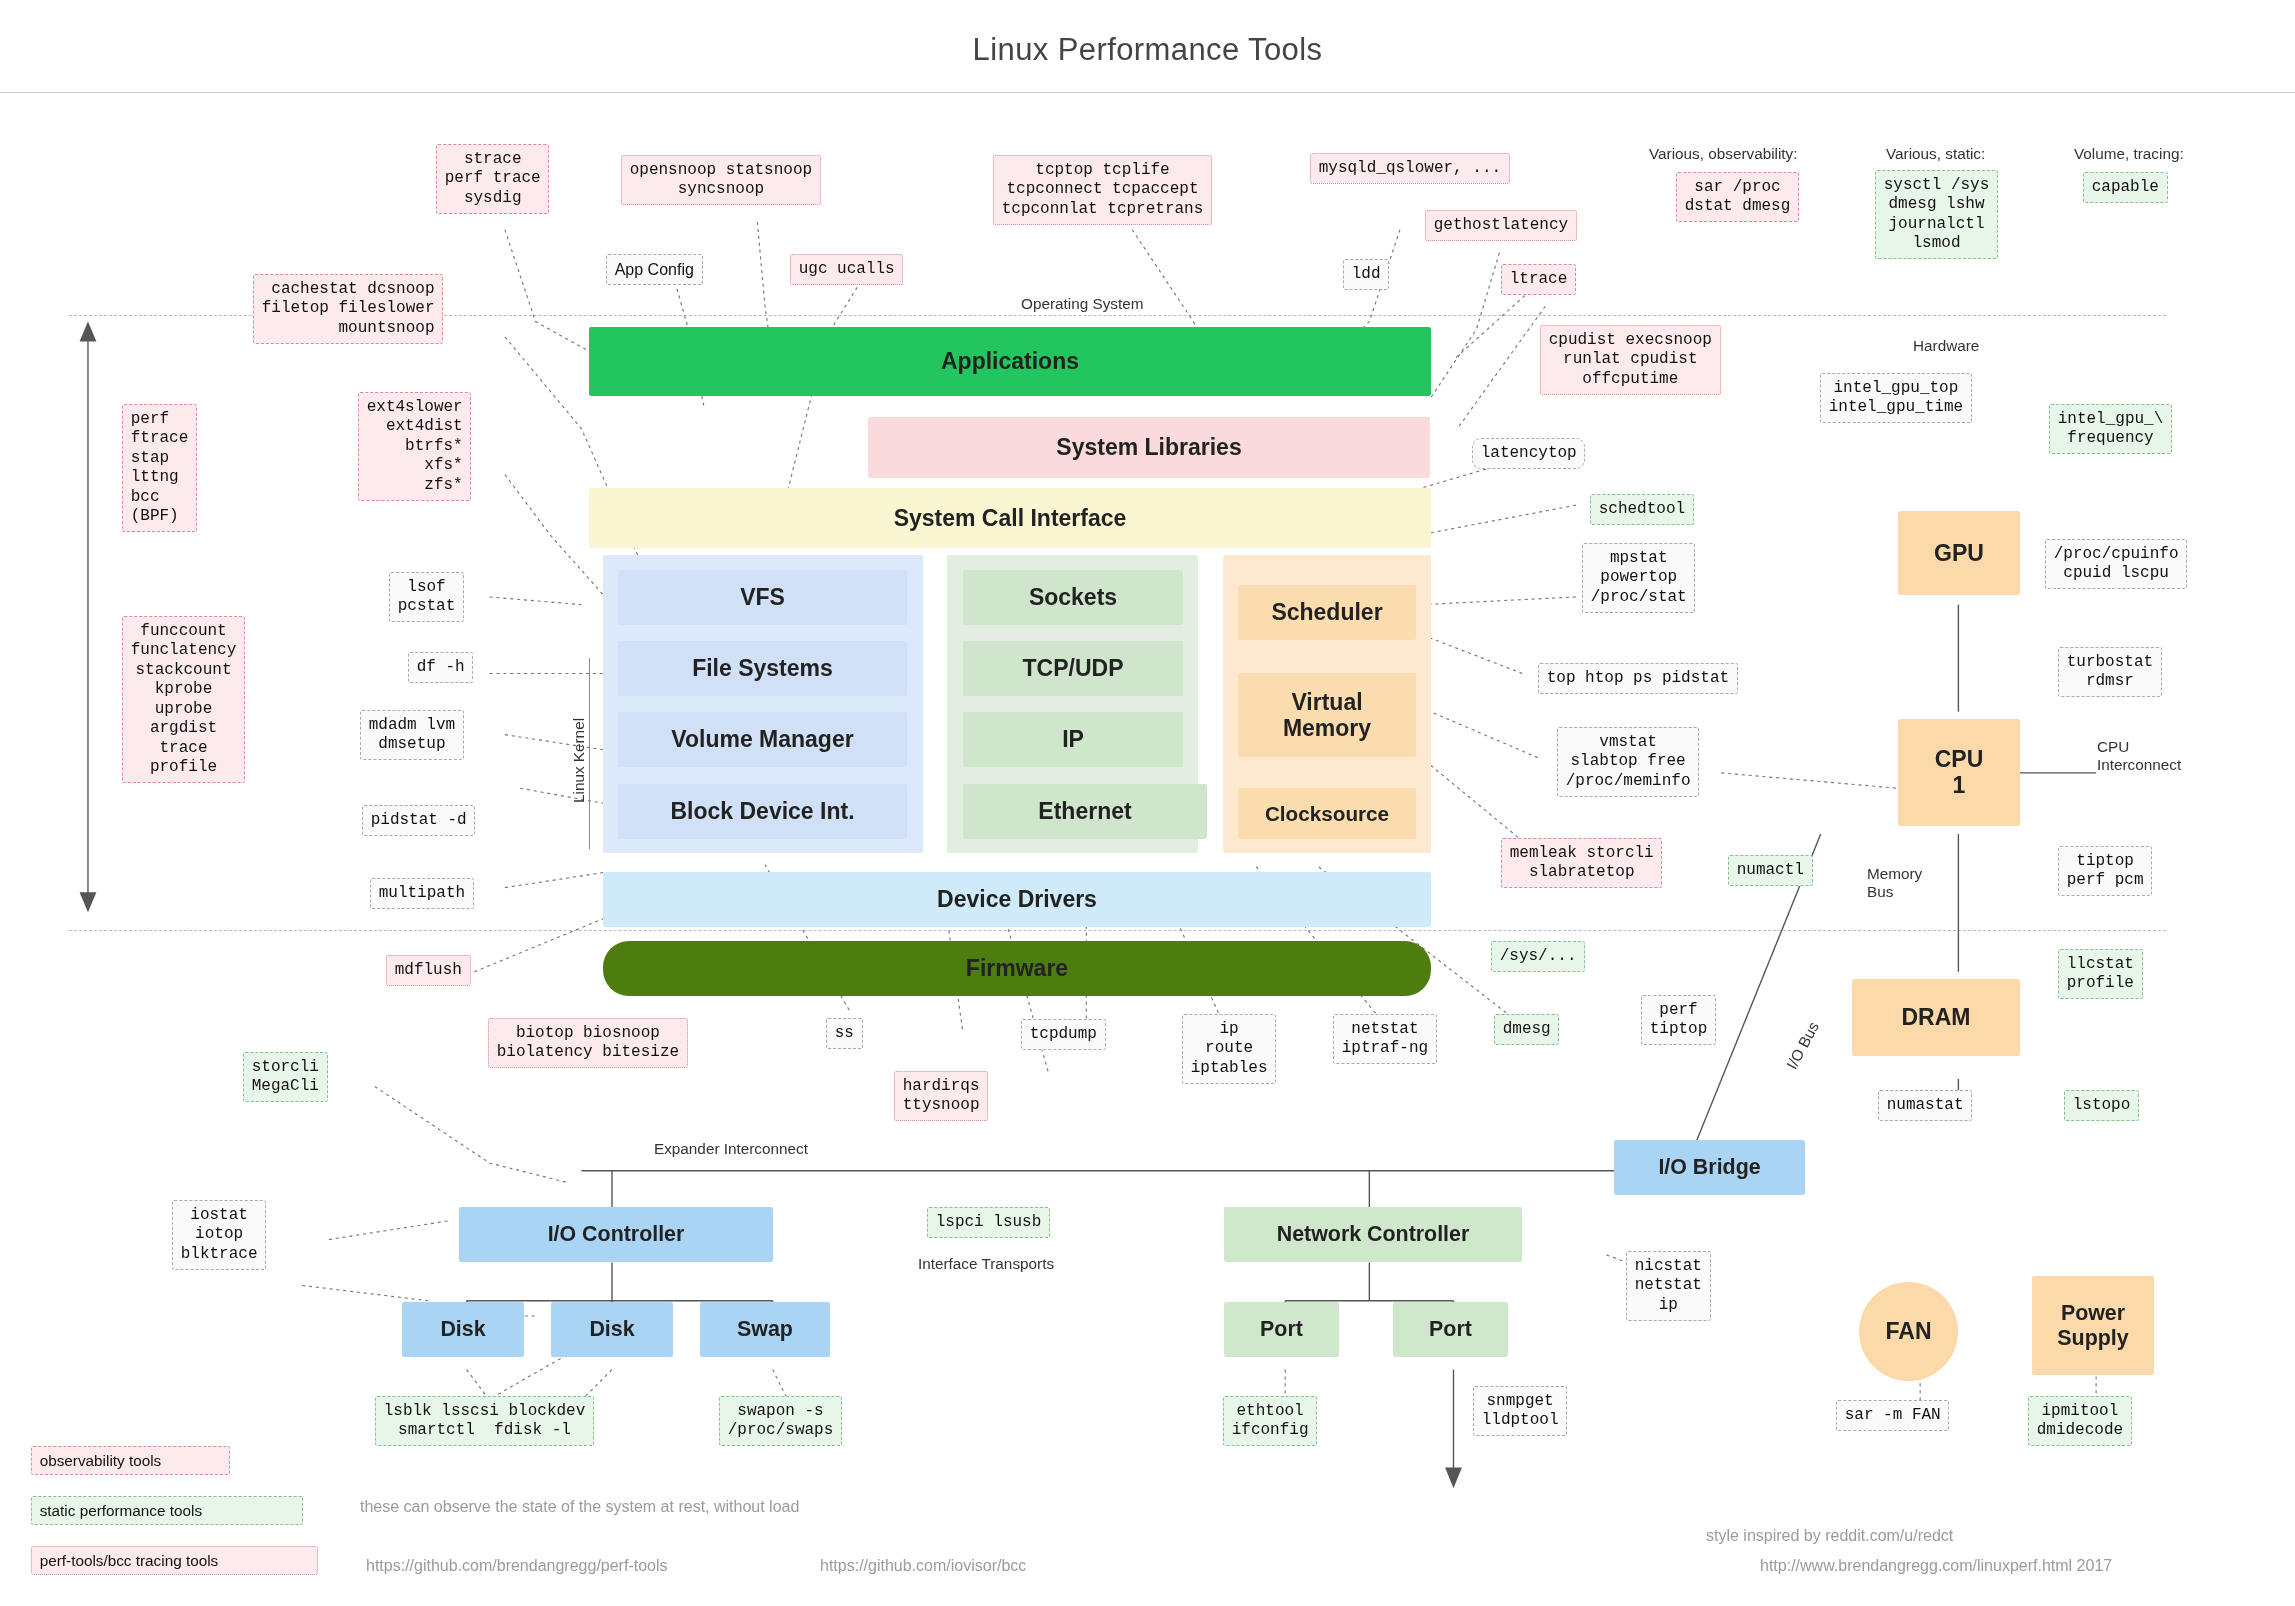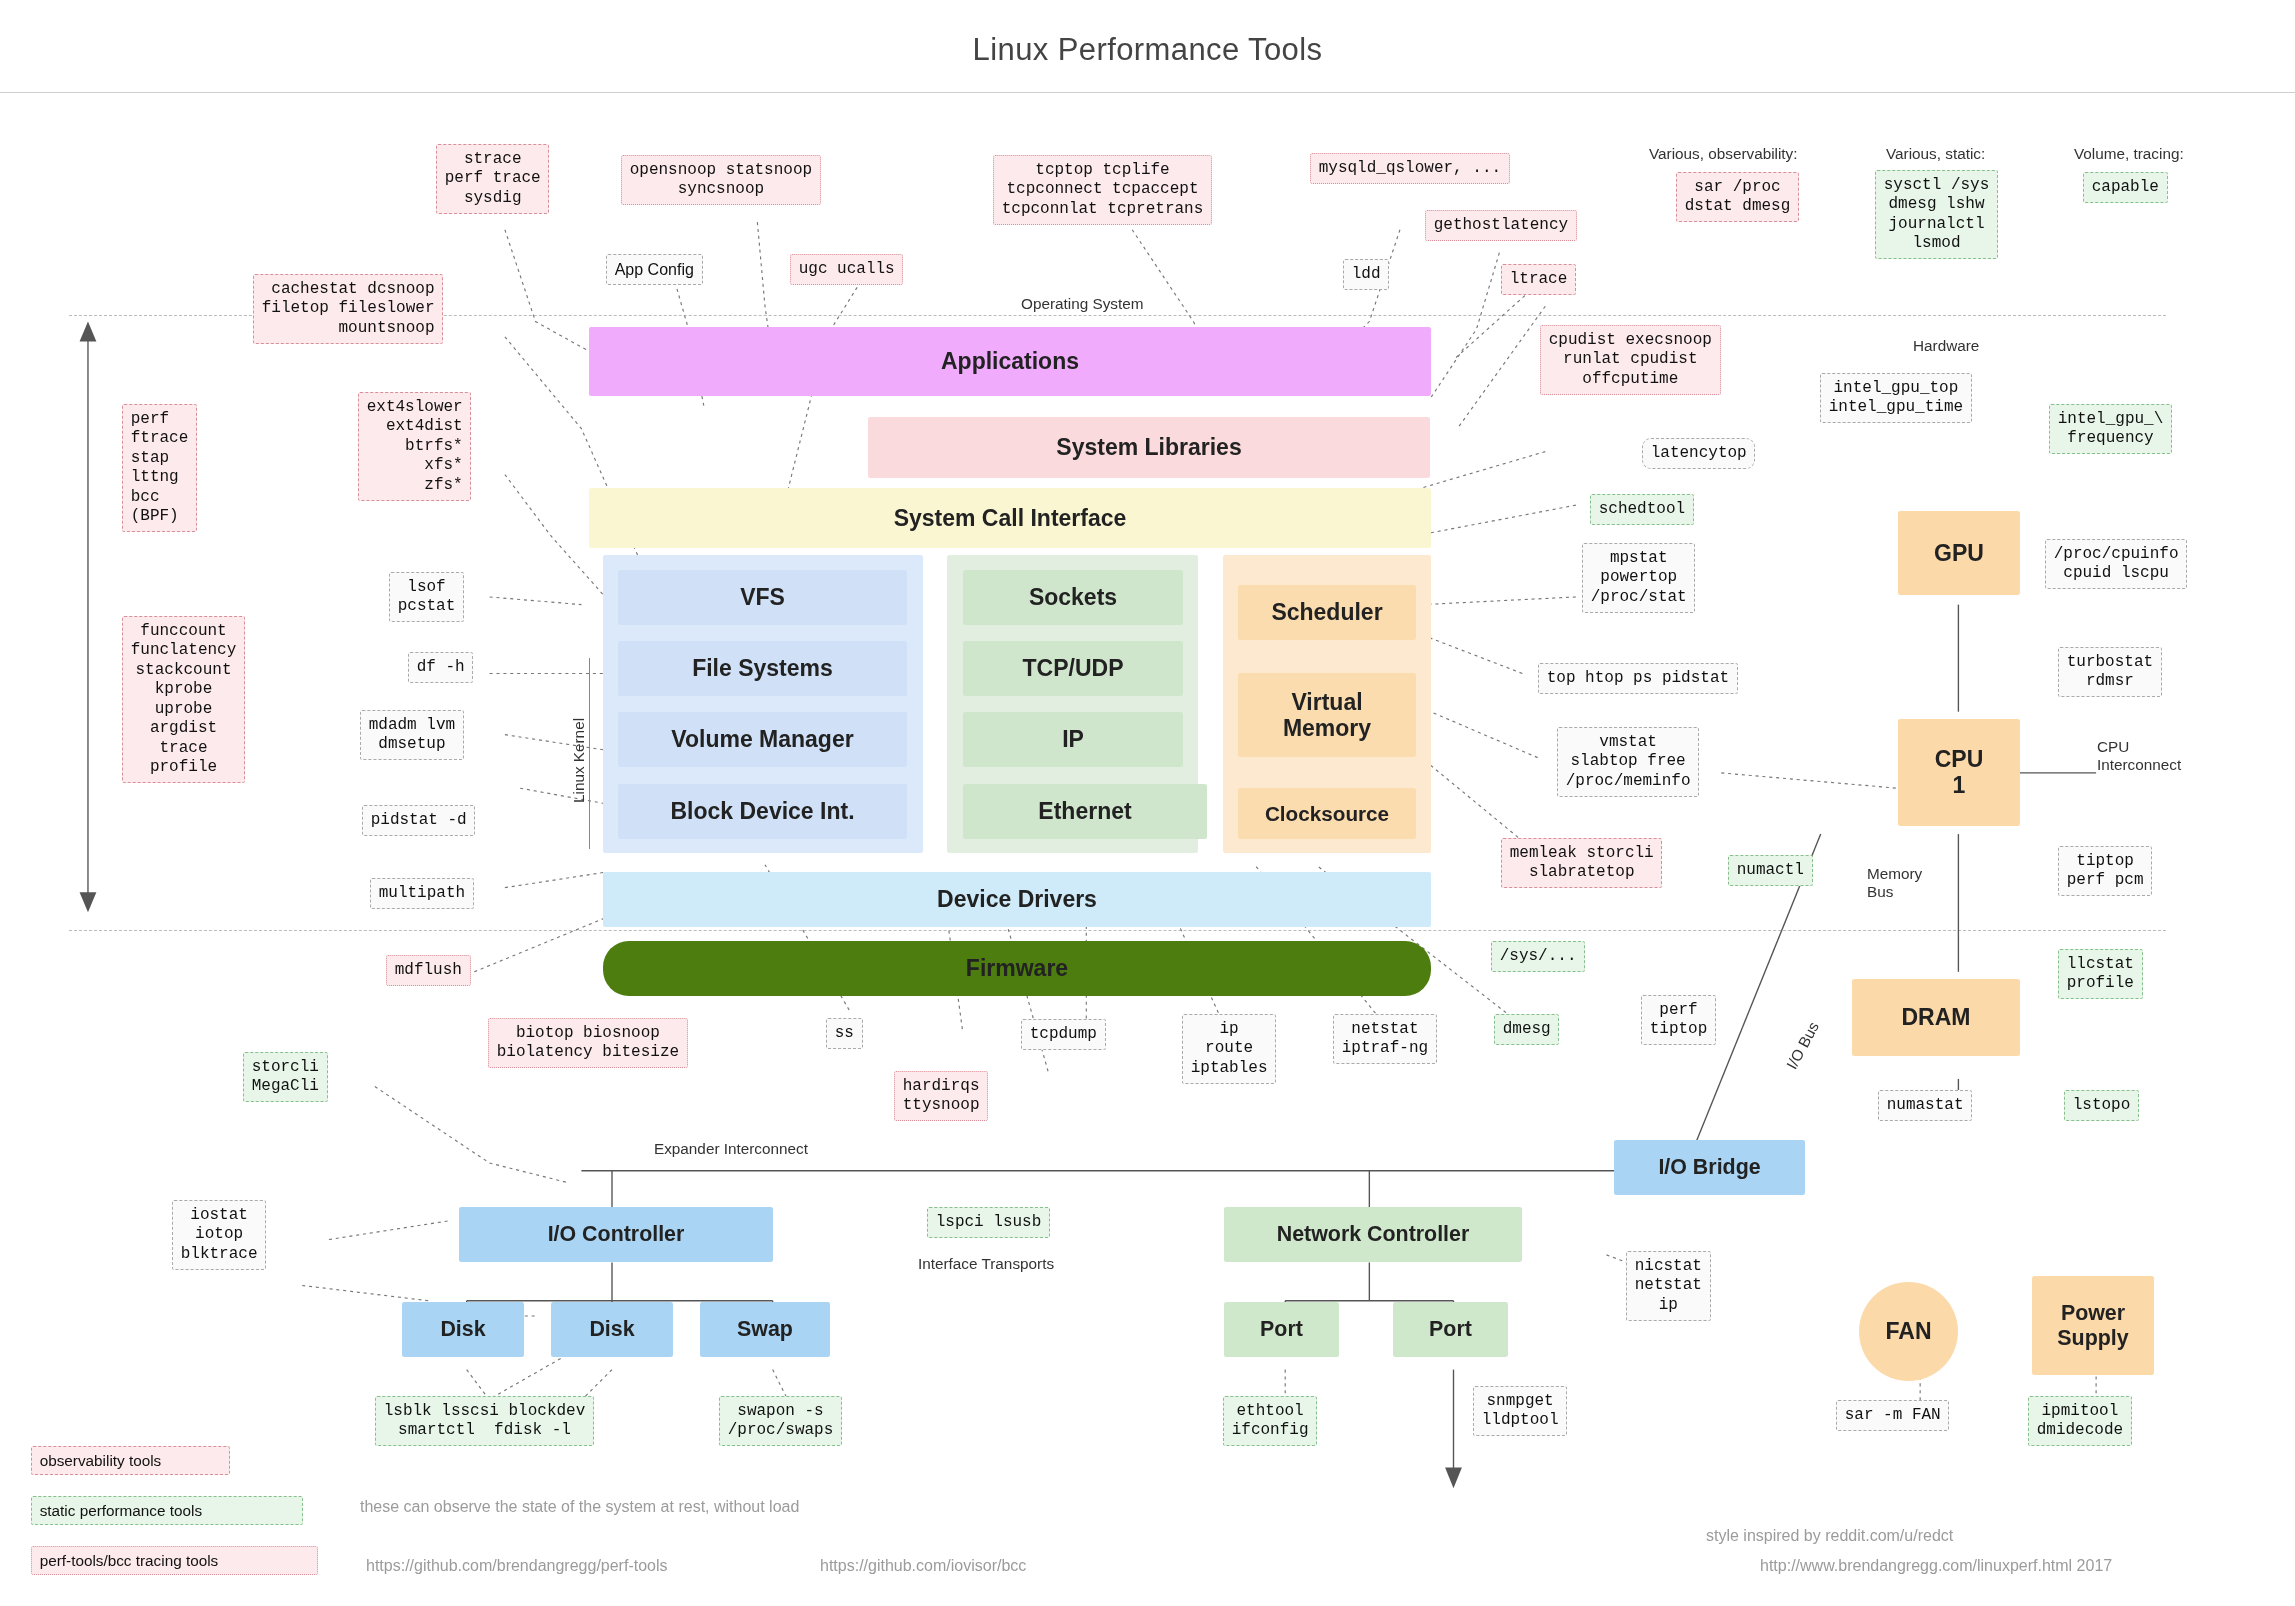--- a/index.html
+++ b/index.html
@@ -33,21 +33,21 @@
   .static{background:#e8f6e9;border:1.1px dashed #87bf8d;}
   .trace{background:#fdeaec;border:1.1px dotted #d98f99;}
   .plain{background:#fafafa;border:1.1px dashed #aaa;}
 
   
   .blk{
     position:absolute;box-sizing:border-box;
     display:flex;align-items:center;justify-content:center;
     font-size:23px;font-weight:bold;color:#222;border-radius:2.3px;
   }
-  .apps{background:#f0abfc;}
+  .apps{background:#22c55e;}
   .syslib{background:#fadadd;}
   .sci{background:#fbf6d2;}
   .vfsblk{background:#cfe0f7;}
   .vfsgroup{background:#dce9fb;}
   .netgroup{background:#e2efe0;}
   .netblk{background:#cfe6cc;}
   .schedgroup{background:#fde9cf;}
   .schedblk{background:#fbdcae;}
   .drv{background:#cfeaf8;}
   .fw{background:#4d7c0f;border-radius:26px;}
@@ -285,21 +285,21 @@
   <div class="tool plain" style="left:408px;top:652px;">df -h</div>
   <div class="tool plain" style="left:360px;top:710px;">mdadm lvm
 dmsetup</div>
   <div class="tool plain" style="left:362px;top:805px;">pidstat -d</div>
   <div class="tool plain" style="left:370px;top:878px;">multipath</div>
   <div class="tool trace" style="left:386px;top:955px;">mdflush</div>
 
   <div class="tool trace" style="left:1540px;top:325px;">cpudist execsnoop
 runlat cpudist
 offcputime</div>
-  <div class="tool plain" style="left:1642px;top:438px;border-radius:9px;">latencytop</div>
+  <div class="tool plain" style="left:1472px;top:438px;border-radius:9px;">latencytop</div>
   <div class="tool static" style="left:1590px;top:494px;">schedtool</div>
   <div class="tool plain" style="left:1582px;top:543px;">mpstat
 powertop
 /proc/stat</div>
   <div class="tool plain" style="left:1538px;top:663px;">top htop ps pidstat</div>
   <div class="tool plain" style="left:1557px;top:727px;">vmstat
 slabtop free
 /proc/meminfo</div>
   <div class="tool obs" style="left:1501px;top:838px;">memleak storcli
 slabratetop</div>

